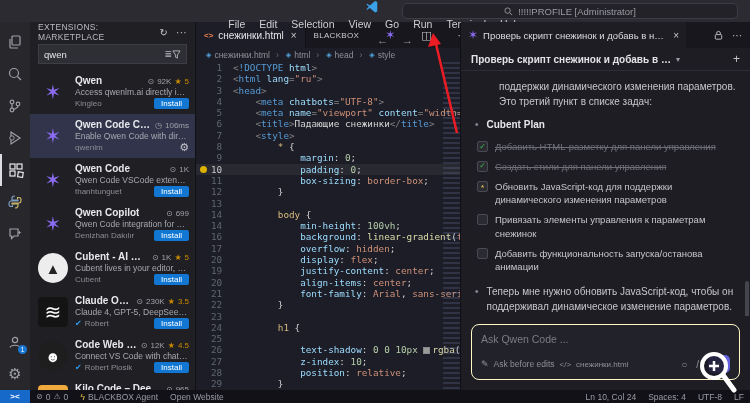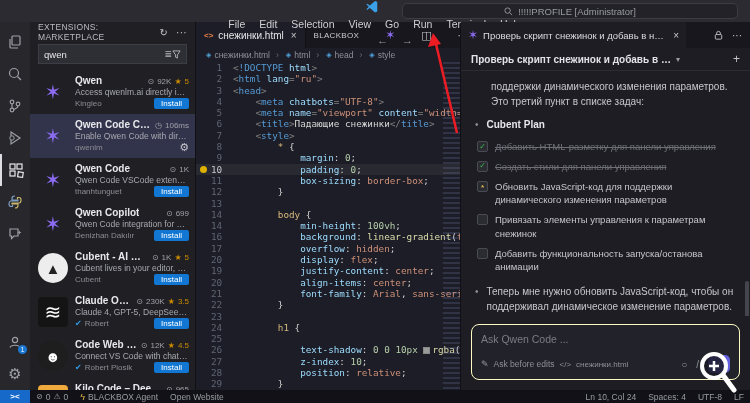--- a/index.html
+++ b/index.html
@@ -497,21 +497,21 @@
             </svg>
           <span class="more-glyph">···</span>
         </div>
       </div>
       <div class="session-row">
         <span class="session-title">Проверь скрипт снежинок и добавь в н...</span>
         <span class="chev">▾</span>
         <span class="plus">+</span>
       </div>
       <div class="chat-content">
-        <div class="para" style="margin-left:16px">
+        <div class="para" style="margin-left:24px">
           <span>поддержки динамического изменения параметров. Это третий пункт в списке задач:</span>
         </div>
         <div class="para">
           <span class="bullet plan-title-bullet">•</span>
           <span class="plan-title">Cubent Plan</span>
         </div>
         <ul class="plan-list">
 
         <li class="plan-item done">
               <span class="cl-box"></span>

